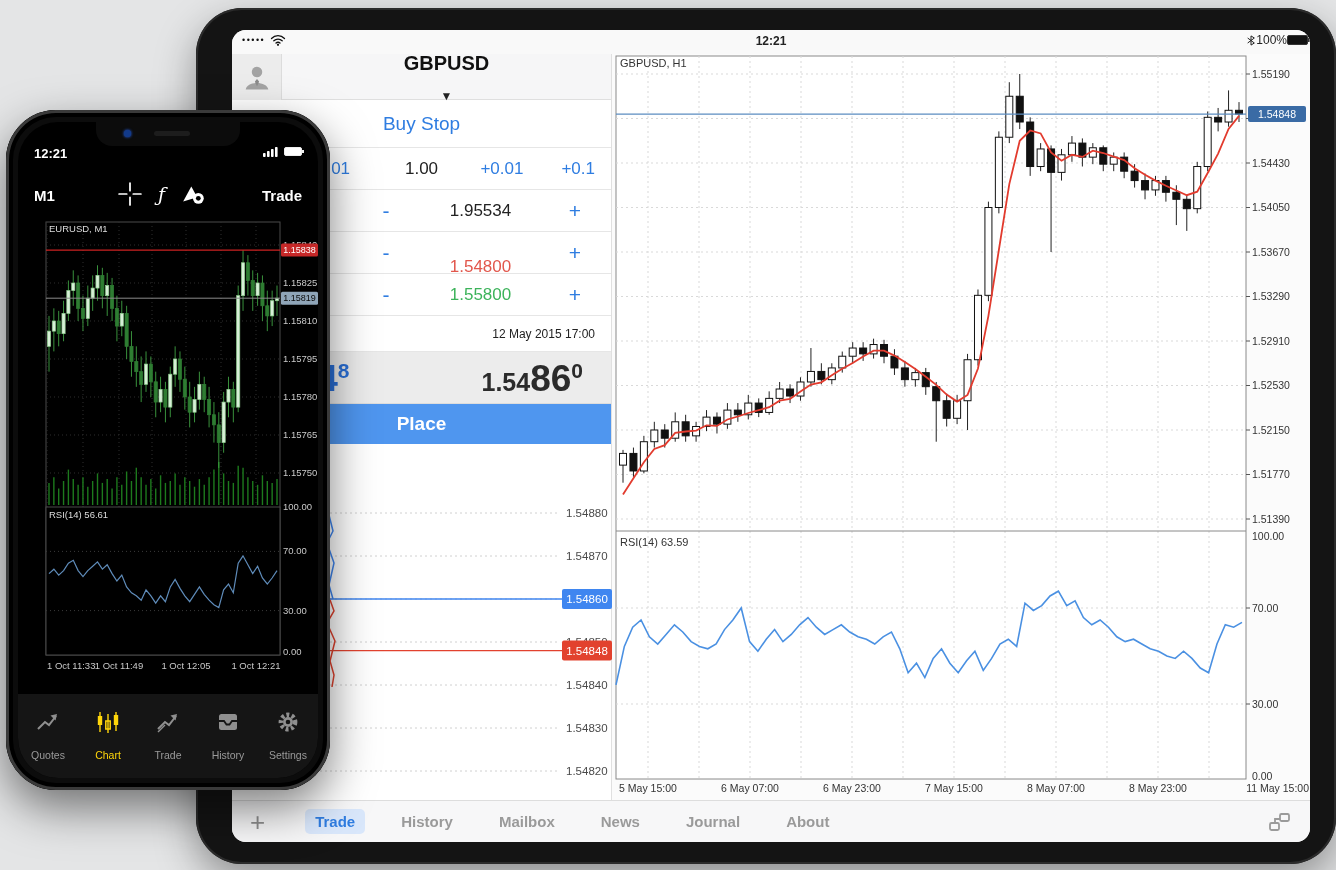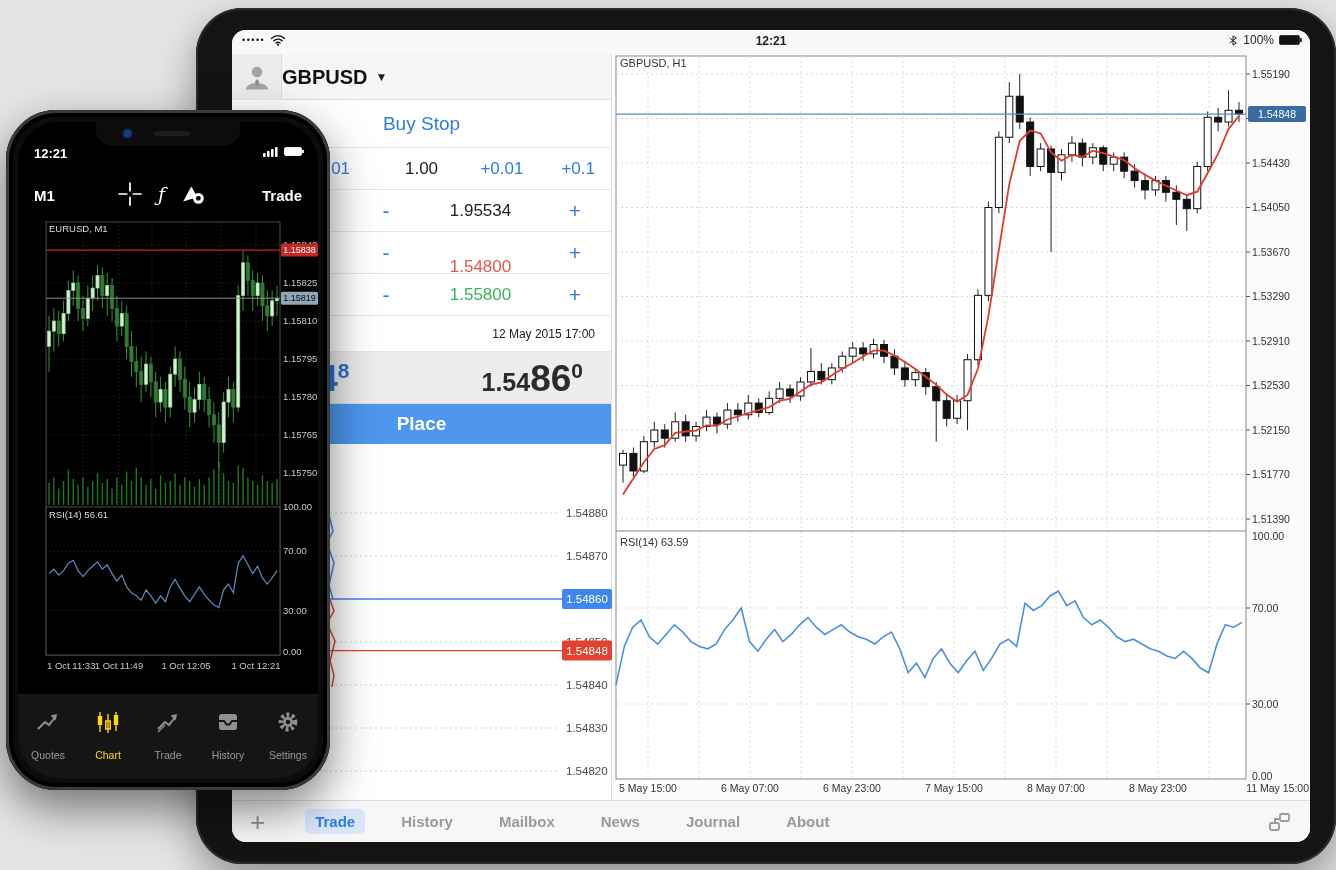--- a/index.html
+++ b/index.html
@@ -9,29 +9,29 @@
   
   .tablet { position:absolute; left:196px; top:8px; width:1140px; height:856px;
             background:#141414; border-radius:46px; box-shadow:0 16px 40px rgba(0,0,0,.38), inset 0 0 0 2px #2b2b2b; }
   .tablet-screen { position:absolute; left:36px; top:22px; width:1078px; height:812px;
                    background:#fbfbfb; border-radius:14px; overflow:hidden; }
 
   .t-status { position:absolute; left:0; top:0; width:100%; height:24px; background:#f9f9f9; font-size:12px; color:#222; }
   .t-status .left { position:absolute; left:10px; top:4px; display:flex; align-items:center; gap:5px; }
   .t-status .dots { font-size:9px; letter-spacing:1.5px; color:#111; }
   .t-status .center { position:absolute; left:0; right:0; top:4px; text-align:center; font-weight:bold; }
-  .t-status .right { position:absolute; right:10px; top:3px; display:flex; align-items:center; gap:5px; }
+  .t-status .right { position:absolute; right:2px; top:3px; display:flex; align-items:center; }
   .batt { position:relative; width:21px; height:10px; border:1px solid #333; border-radius:2px; background:#111; }
   .batt:after { content:""; position:absolute; right:-3px; top:2px; width:2px; height:4px; background:#333; border-radius:0 1px 1px 0; }
 
   
   .order-panel { position:absolute; left:0; top:24px; width:380px; height:746px; background:#fff; border-right:1px solid #e0e0e0; }
   .op-header { position:relative; height:46px; background:#f6f6f7; border-bottom:1px solid #dfdfdf; }
   .avatar-box { position:absolute; left:0; top:0; width:50px; height:46px; background:#ececec; border-right:1px solid #dcdcdc; display:flex; align-items:center; justify-content:center; }
-  .op-symbol { position:absolute; left:50px; right:0; top:0; height:46px; display:flex; align-items:center; gap:8px; font-size:20px; font-weight:bold; color:#111; }
+  .op-symbol { position:absolute; left:50px; right:0; top:0; height:46px; display:flex; align-items:center; justify-content:center; gap:14px; font-size:20px; font-weight:bold; color:#111;flex-direction:column; }
   .op-symbol .caret { font-size:12px; color:#222; }
   .op-buystop { height:48px; display:flex; align-items:center; justify-content:center; font-size:19px; color:#2f7de1; border-bottom:1px solid #e6e6e6; }
   .op-volume { height:42px; display:flex; align-items:center; border-bottom:1px solid #e6e6e6; font-size:17px; padding:0 16px; }
   .op-volume .blue { color:#2f7de1; }
   .op-volume .v-l { width:130px; display:flex; gap:34px; }
   .op-volume .v-c { flex:1; text-align:center; color:#222; }
   .op-volume .v-r { width:130px; display:flex; gap:38px; justify-content:flex-end; }
   .op-row { height:42px; display:flex; align-items:center; border-bottom:1px solid #e6e6e6; font-size:17px; padding:0 16px; }
   .op-row .lbl { width:118px; color:#222; }
   .op-row .minus, .op-row .plus { width:40px; text-align:center; color:#2f7de1; font-size:21px; }

